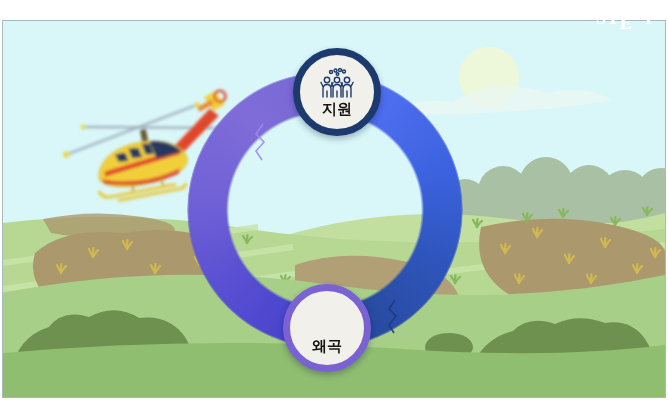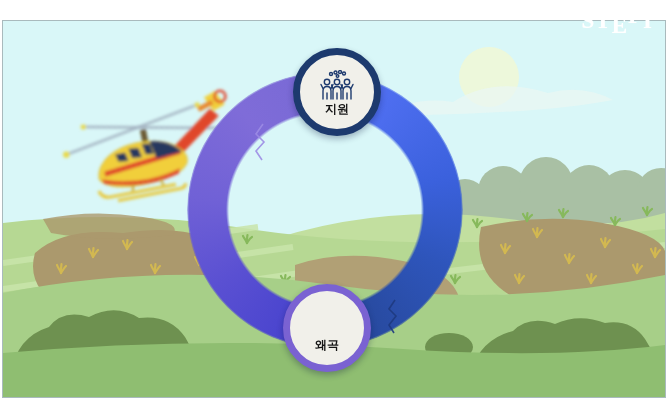--- a/index.html
+++ b/index.html
@@ -10,21 +10,21 @@
   
   .scene{
     position:absolute;left:2px;top:20px;width:662px;height:376px;
     background:#d9f7f8;border:1px solid #a9babd;overflow:hidden;
   }
   .scene svg.bg{position:absolute;left:0;top:0;}
   
   .logo{
     position:absolute;top:9px;right:15px;color:#ffffff;
     font-family:"Liberation Serif","DejaVu Serif",serif;
-    font-size:23px;font-weight:700;letter-spacing:1px;line-height:1;
+    font-size:18px;font-weight:700;letter-spacing:1px;line-height:1;
     text-shadow:0 0 1px rgba(255,255,255,.6);
   }
   .logo span{display:inline-block;}
   .logo .lo-e{transform:translateY(5px);}
   .logo .lo-p{transform:translateY(-5px);}
   
   .ring{
     position:absolute;left:184px;top:51px;width:276px;height:276px;border-radius:50%;
     background:conic-gradient(from 0deg,
       #6a71e2 0deg,#4e6ef0 28deg,#3b61dd 75deg,#2e55bb 115deg,
@@ -37,21 +37,21 @@
   .ring-deco{position:absolute;left:184px;top:51px;width:276px;height:276px;pointer-events:none;}
   
   .node{
     position:absolute;width:88px;height:88px;border-radius:50%;
     background:#f1f0ea;box-sizing:border-box;
     display:flex;flex-direction:column;align-items:center;justify-content:center;
     box-shadow:0 3px 6px rgba(10,20,60,.3);
   }
   .node .icon{flex:0 0 auto;margin-top:2px;}
   .node-label{
-    font-size:12px;font-weight:700;color:#141414;white-space:nowrap;line-height:1.1;
+    font-size:15px;font-weight:700;color:#141414;white-space:nowrap;line-height:1.1;
     margin-top:1px;
     text-shadow:0 0 3px #f1f0ea,0 0 3px #f1f0ea,0 0 4px #f1f0ea;
   }
   .node-top   {left:290px;top:27px; border:7px solid #1d3a6e;}
   .node-right {left:395px;top:141px;border:7px solid #3f3fc0;}
   .node-bottom{left:280px;top:263px;border:7px solid #7a62d2;align-items:center;}
   .node-left  {left:161px;top:141px;border:7px solid #3c7cf0;}
   .icon *{fill:none;stroke-linecap:round;stroke-linejoin:round;}
   .ic-navy  *{stroke:#1d3a6e;}
   .ic-indigo*{stroke:#373aa4;}

